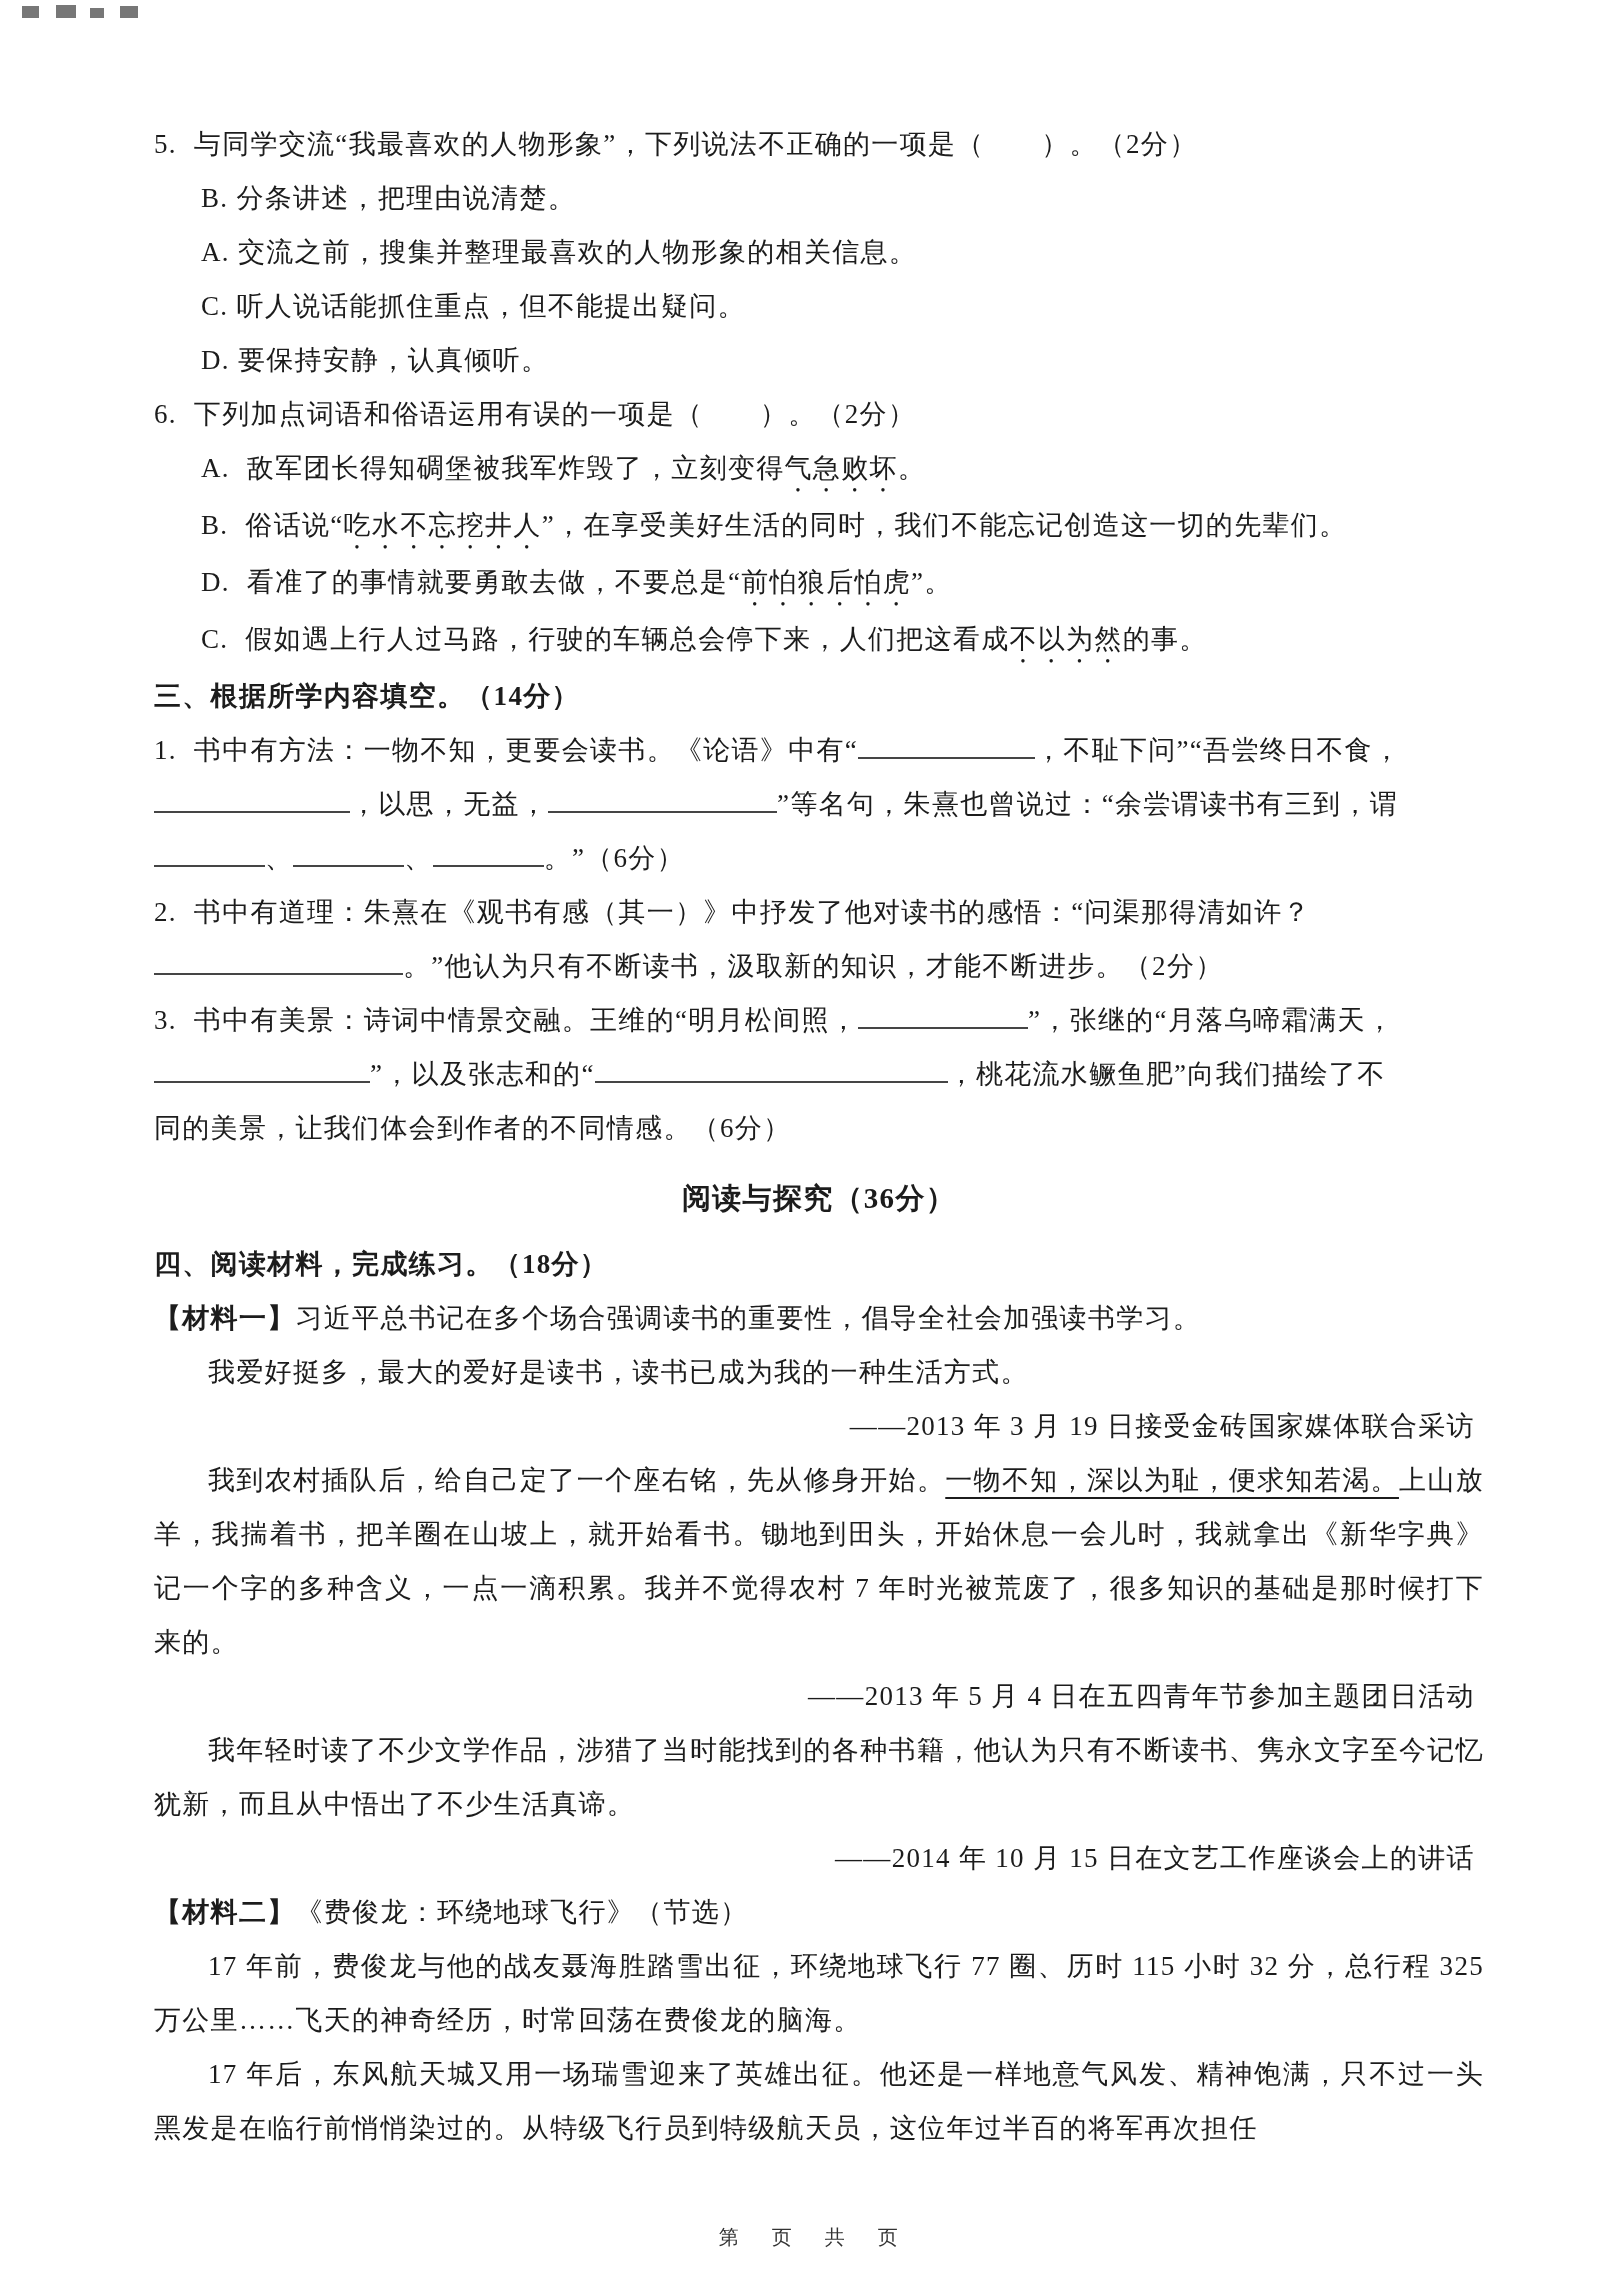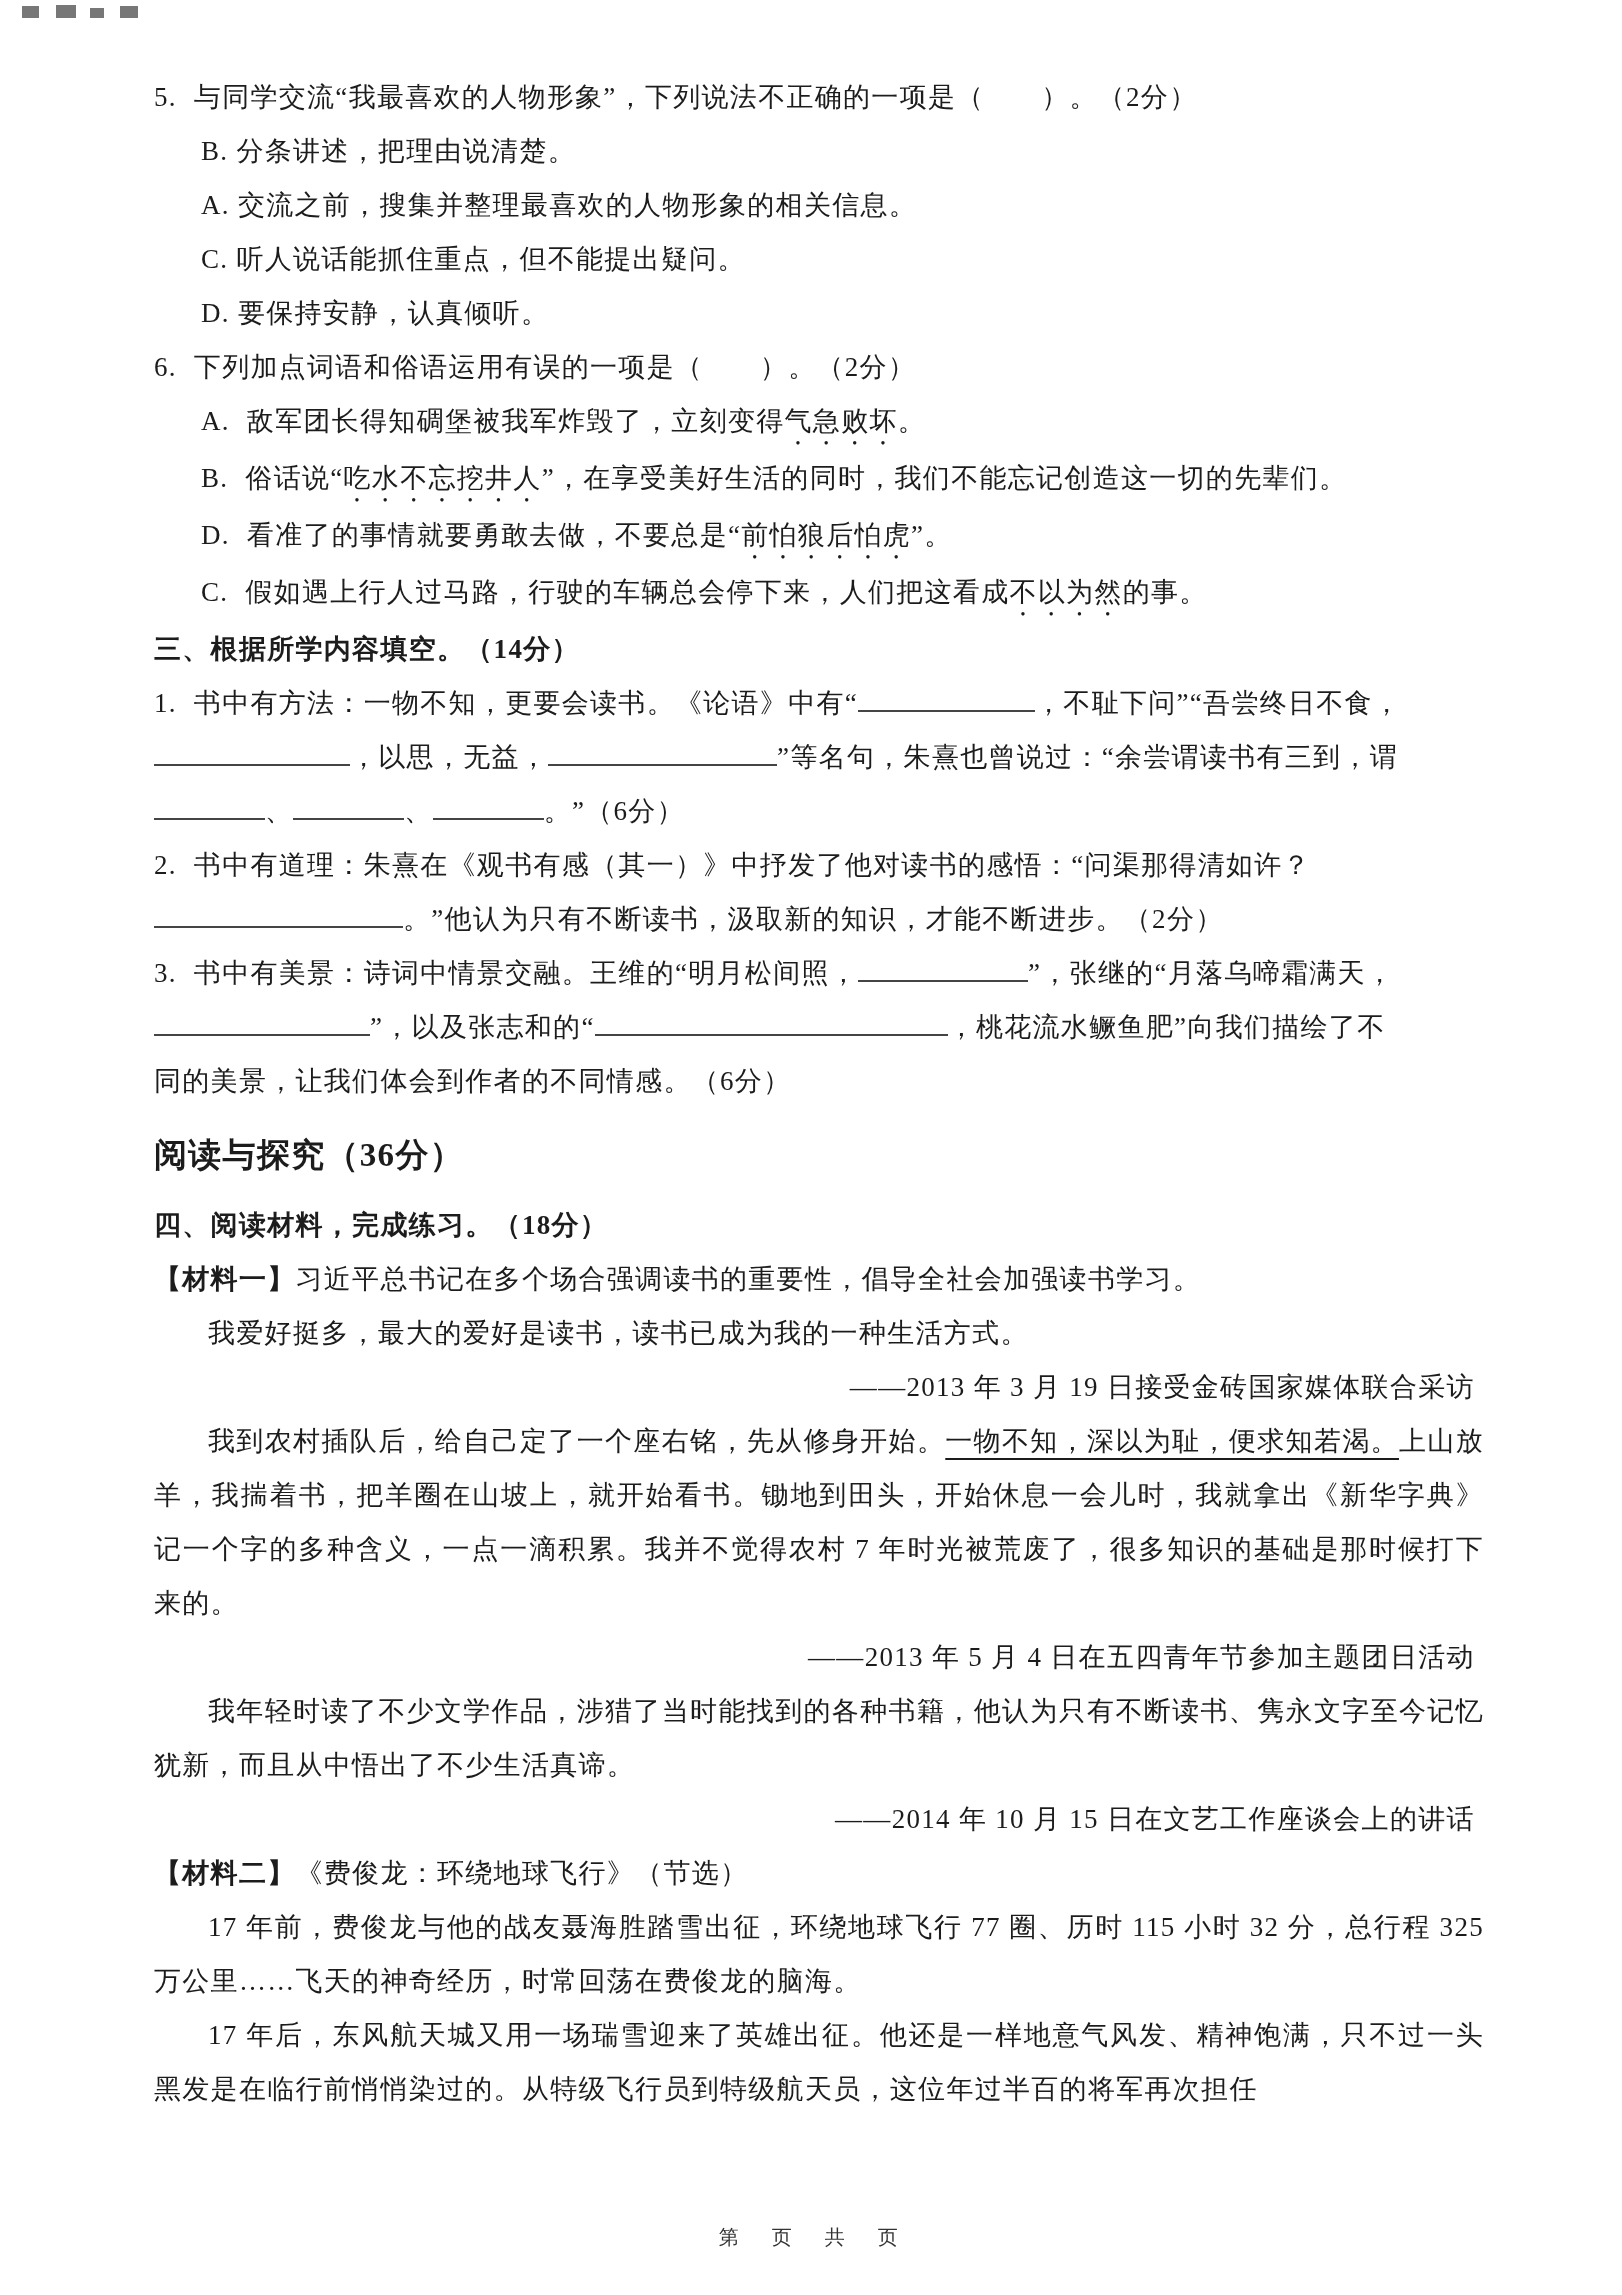--- a/index.html
+++ b/index.html
@@ -8,30 +8,30 @@
     background:#ffffff;
     color:#1c1c1c;
     font-family:"Liberation Serif","DejaVu Serif",serif;
     font-size:27px;
     line-height:2.0;
     letter-spacing:1.3px;
     overflow:hidden;
     position:relative;
   }
   .sheet{
-    padding:70px 139px 0 154px;
+    padding:117px 139px 0 154px;
   }
   .line{white-space:nowrap;}
   .opt{margin-left:47px;}
   .opt-label{margin-right:17px;}
   .sec-title{font-weight:700;}
   .center-head{
-    text-align:left;
+    text-align:center;
     font-weight:700;
-    font-size:33px;
+    font-size:29px;
     margin:14.4px 0 9.2px 0;
   }
   .para{
     text-indent:2em;
     text-align:justify;
   }
   .attr{
     text-align:right;
     padding-right:9.2px;
   }

